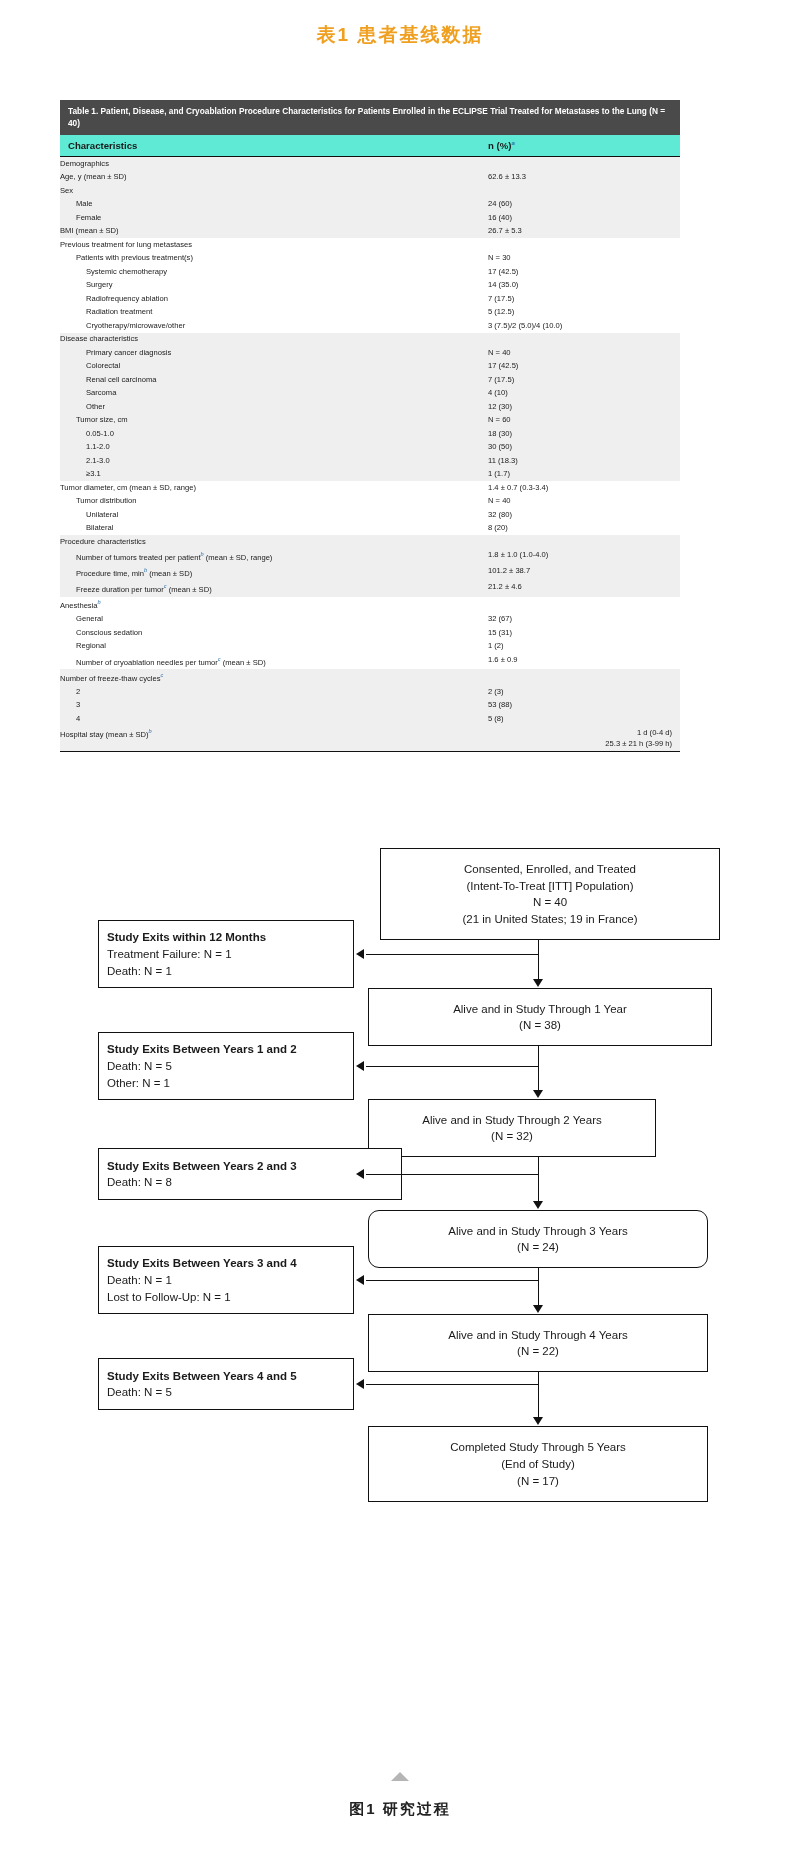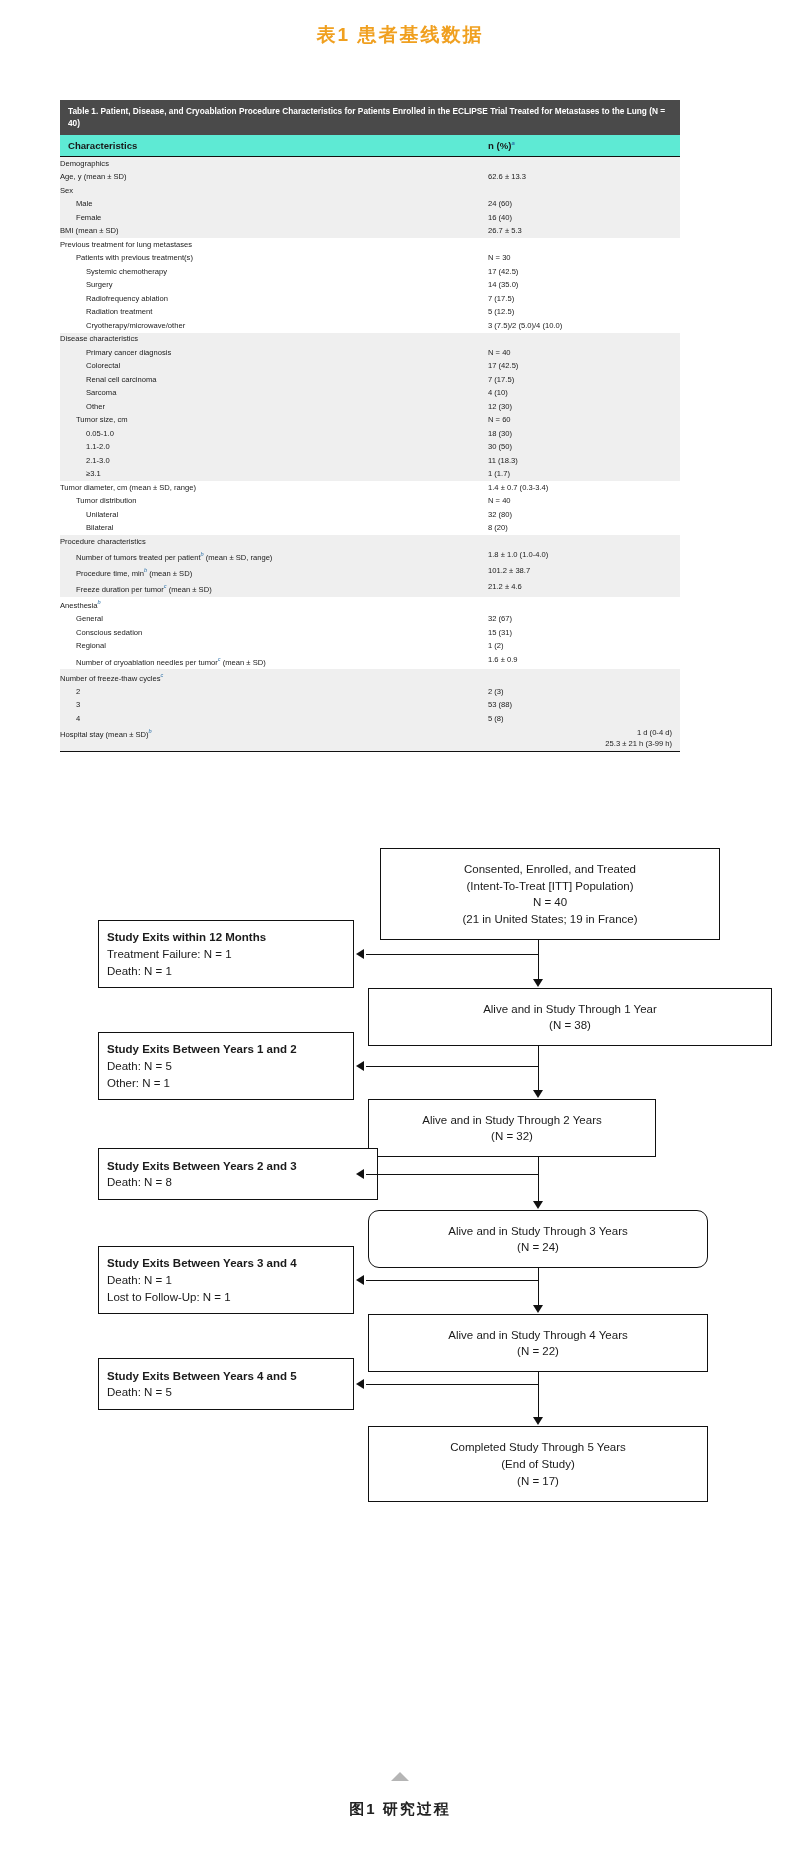--- a/index.html
+++ b/index.html
@@ -344,21 +344,21 @@
 
 <div class="flow">
 
   <div class="fbox" id="fb-enrolled" style="left:290px; top:0px; width:340px; height:92px;">
       <span class="ln">Consented, Enrolled, and Treated</span>
       <span class="ln">(Intent-To-Treat [ITT] Population)</span>
       <span class="ln">N = 40</span>
       <span class="ln">(21 in United States; 19 in France)</span>
     </div>
 
-  <div class="fbox" id="fb-year1" style="left:278px; top:140px; width:404px; height:58px;">
+  <div class="fbox" id="fb-year1" style="left:278px; top:140px; width:344px; height:58px;">
       <span class="ln">Alive and in Study Through 1 Year</span>
       <span class="ln">(N = 38)</span>
     </div>
 
   <div class="fbox" id="fb-year2" style="left:278px; top:251px; width:288px; height:58px;">
       <span class="ln">Alive and in Study Through 2 Years</span>
       <span class="ln">(N = 32)</span>
     </div>
 
   <div class="fbox" id="fb-year3" style="left:278px; top:362px; width:340px; height:58px;border-radius:11px;">
@@ -382,21 +382,21 @@
       <span class="ln">Treatment Failure: N = 1</span>
       <span class="ln">Death: N = 1</span>
     </div>
 
   <div class="fbox left" id="eb-exitY1Y2" style="left:8px; top:184px; width:256px; height:68px;">
       <span class="ln hd">Study Exits Between Years 1 and 2</span>
       <span class="ln">Death: N = 5</span>
       <span class="ln">Other: N = 1</span>
     </div>
 
-  <div class="fbox left" id="eb-exitY2Y3" style="left:8px; top:300px; width:280px; height:52px;">
+  <div class="fbox left" id="eb-exitY2Y3" style="left:8px; top:300px; width:304px; height:52px;">
       <span class="ln hd">Study Exits Between Years 2 and 3</span>
       <span class="ln">Death: N = 8</span>
     </div>
 
   <div class="fbox left" id="eb-exitY3Y4" style="left:8px; top:398px; width:256px; height:68px;">
       <span class="ln hd">Study Exits Between Years 3 and 4</span>
       <span class="ln">Death: N = 1</span>
       <span class="ln">Lost to Follow-Up: N = 1</span>
     </div>
 

